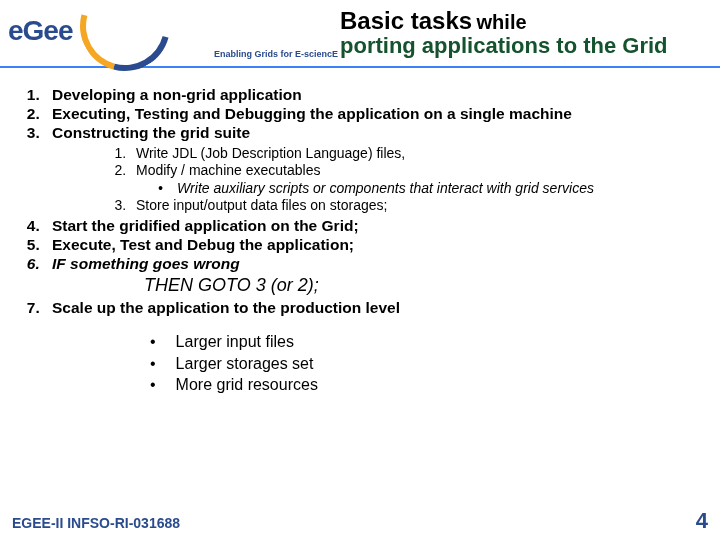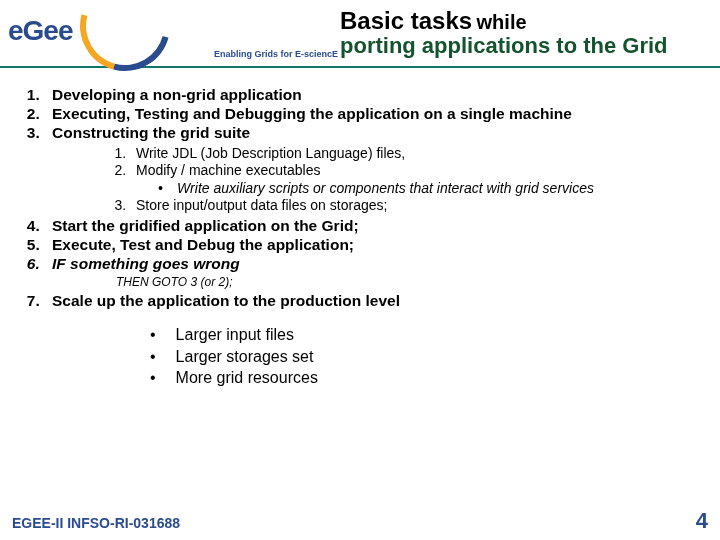--- a/index.html
+++ b/index.html
@@ -6,21 +6,21 @@
   body {
     width: 720px;
     height: 540px;
     font-family: Arial, Helvetica, sans-serif;
     background: #fff;
     position: relative;
     overflow: hidden;
   }
   .header {
     height: 68px;
-    border-bottom: 2px solid #0f766e;
+    border-bottom: 2px solid #3b82f6;
     position: relative;
     display: flex;
     align-items: center;
   }
   .logo-wrap {
     width: 170px;
     height: 68px;
     position: relative;
     flex: 0 0 auto;
   }
@@ -69,21 +69,21 @@
   .title-line2 { font-size: 22px; font-weight: bold; color: #14532d; margin-top: -2px; }
 
   ol.main { list-style: decimal; margin: 18px 6px 0 44px; font-size: 15.5px; font-weight: bold; line-height: 1.22; }
   ol.main > li { margin-bottom: 0; padding-left: 8px; }
   .subnote { font-weight: bold; }
   ol.sub-num { list-style: decimal; margin: 2px 0 2px 78px; font-size: 14px; font-weight: normal; line-height: 1.25; }
   ol.sub-num > li { padding-left: 6px; }
   ul.sub-bullet { list-style: none; margin-left: 22px; }
   ul.sub-bullet li::before { content: "•"; margin-right: 14px; }
   ul.sub-bullet li { font-style: italic; }
-  .then { font-weight: normal; font-size: 12px; margin-left: 64px; margin-top: 2px; margin-bottom: 2px; }
+  .then { font-weight: normal; font-size: 18px; margin-left: 92px; margin-top: 2px; margin-bottom: 2px; }
   ul.scale-bullets { list-style: none; margin: 13px 0 0 98px; font-size: 16px; font-weight: normal; line-height: 1.35; }
   ul.scale-bullets li::before { content: "•"; margin-right: 20px; }
   li.it6 { font-style: italic; }
 
   .footer {
     position: absolute;
     bottom: 6px;
     left: 0;
     width: 100%;
     padding: 0 12px;

